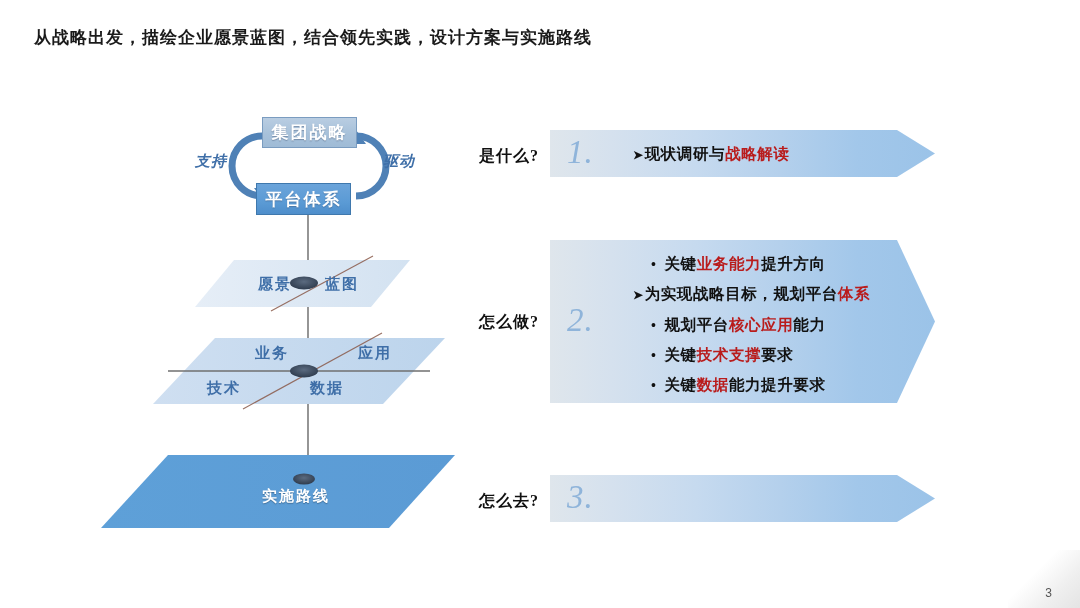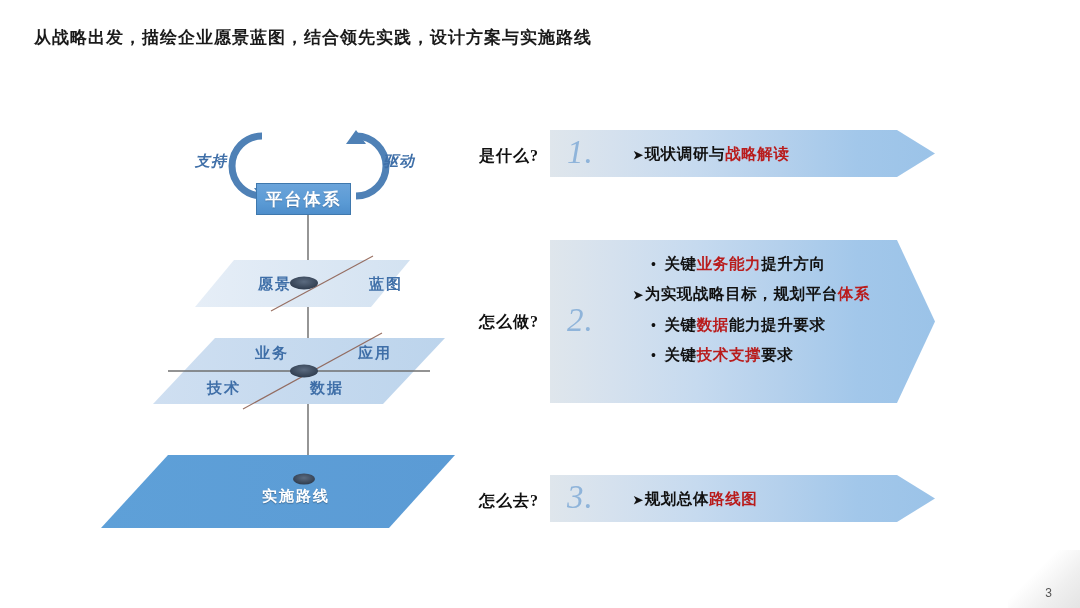--- a/index.html
+++ b/index.html
@@ -208,29 +208,30 @@
     <ellipse cx="304" cy="371" rx="14" ry="6.5" fill="url(#gHub)"></ellipse>
     <ellipse cx="304" cy="479" rx="11" ry="5.5" fill="url(#gHub)"></ellipse>
 
     <path d="M 262,136 A 30 30 0 0 0 262,196" fill="none" stroke="#4f81b6" stroke-width="7" stroke-linecap="butt"></path>
     <polygon points="254,188 274,188 264,202" fill="#4f81b6"></polygon>
     <path d="M 356,196 A 30 30 0 0 0 356,136" fill="none" stroke="#4f81b6" stroke-width="7" stroke-linecap="butt"></path>
     <polygon points="346,144 366,144 356,130" fill="#4f81b6"></polygon>
   </svg>
 
   <div style="position:absolute;left:258px;top:275px;font-size:15px;font-weight:bold;color:#3f6fa8;letter-spacing:2px;text-align:center;">愿景</div>
-  <div style="position:absolute;left:325px;top:275px;font-size:15px;font-weight:bold;color:#3f6fa8;letter-spacing:2px;margin-left:44px;">蓝图</div>
+  <div style="position:absolute;left:325px;top:275px;font-size:15px;font-weight:bold;color:#3f6fa8;letter-spacing:2px;">蓝图</div>
 
   <div style="position:absolute;left:255px;top:344px;font-size:15px;font-weight:bold;color:#3f6fa8;letter-spacing:2px;">业务</div>
   <div style="position:absolute;left:358px;top:344px;font-size:15px;font-weight:bold;color:#3f6fa8;letter-spacing:2px;">应用</div>
   <div style="position:absolute;left:207px;top:379px;font-size:15px;font-weight:bold;color:#3f6fa8;letter-spacing:2px;">技术</div>
   <div style="position:absolute;left:310px;top:379px;font-size:15px;font-weight:bold;color:#3f6fa8;letter-spacing:2px;">数据</div>
 
   <div style="position:absolute;left:262px;top:487px;font-size:15px;font-weight:bold;color:#ffffff;letter-spacing:2px;text-shadow:0 1px 1px rgba(40,70,100,.5);font-family:Liberation Mono, monospace;">实施路线</div>
 
+  <div class="cycle-box" id="box-strategy">集团战略</div>
   <div class="cycle-box" id="box-platform">平台体系</div>
 
   <div class="cycle-label" id="label-support">支持</div>
   <div class="cycle-label" id="label-drive">驱动</div>
 </div>
 
 <div class="qlabel" id="q1">是什么?</div>
 <div class="qlabel" id="q2">怎么做?</div>
 <div class="qlabel" id="q3">怎么去?</div>
 
@@ -244,30 +245,28 @@
   </div>
 </div>
 
 <div class="banner" id="banner2">
   <div class="banner-shape"></div>
   <div class="banner-body">
     <div class="banner-num">2.</div>
     <div class="banner-lines">
         <div class="bline sub"><span class="dot">•</span><span>关键</span><span class="hi">业务能力</span><span>提升方向</span></div>
         <div class="bline"><span class="arrow">➤</span><span>为实现战略目标，规划平台</span><span class="hi">体系</span></div>
+        <div class="bline sub"><span class="dot">•</span><span>规划平台</span><span class="hi">核心应用</span><span>能力</span></div>
+        <div class="bline sub"><span class="dot">•</span><span>关键</span><span class="hi">技术支撑</span><span>要求</span></div>
         <div class="bline sub"><span class="dot">•</span><span>关键</span><span class="hi">数据</span><span>能力提升要求</span></div>
-        <div class="bline sub"><span class="dot">•</span><span>关键</span><span class="hi">技术支撑</span><span>要求</span></div>
       </div>
   </div>
 </div>
 
 <div class="banner" id="banner3">
   <div class="banner-shape"></div>
   <div class="banner-body">
     <div class="banner-num">3.</div>
-    <div class="banner-lines">
-        <div class="bline"><span class="arrow">➤</span><span>规划总体</span><span class="hi">路线图</span></div>
-      </div>
   </div>
 </div>
 
 <div id="page-corner"></div>
 <div id="page-number">3</div>
 
 </body></html>

